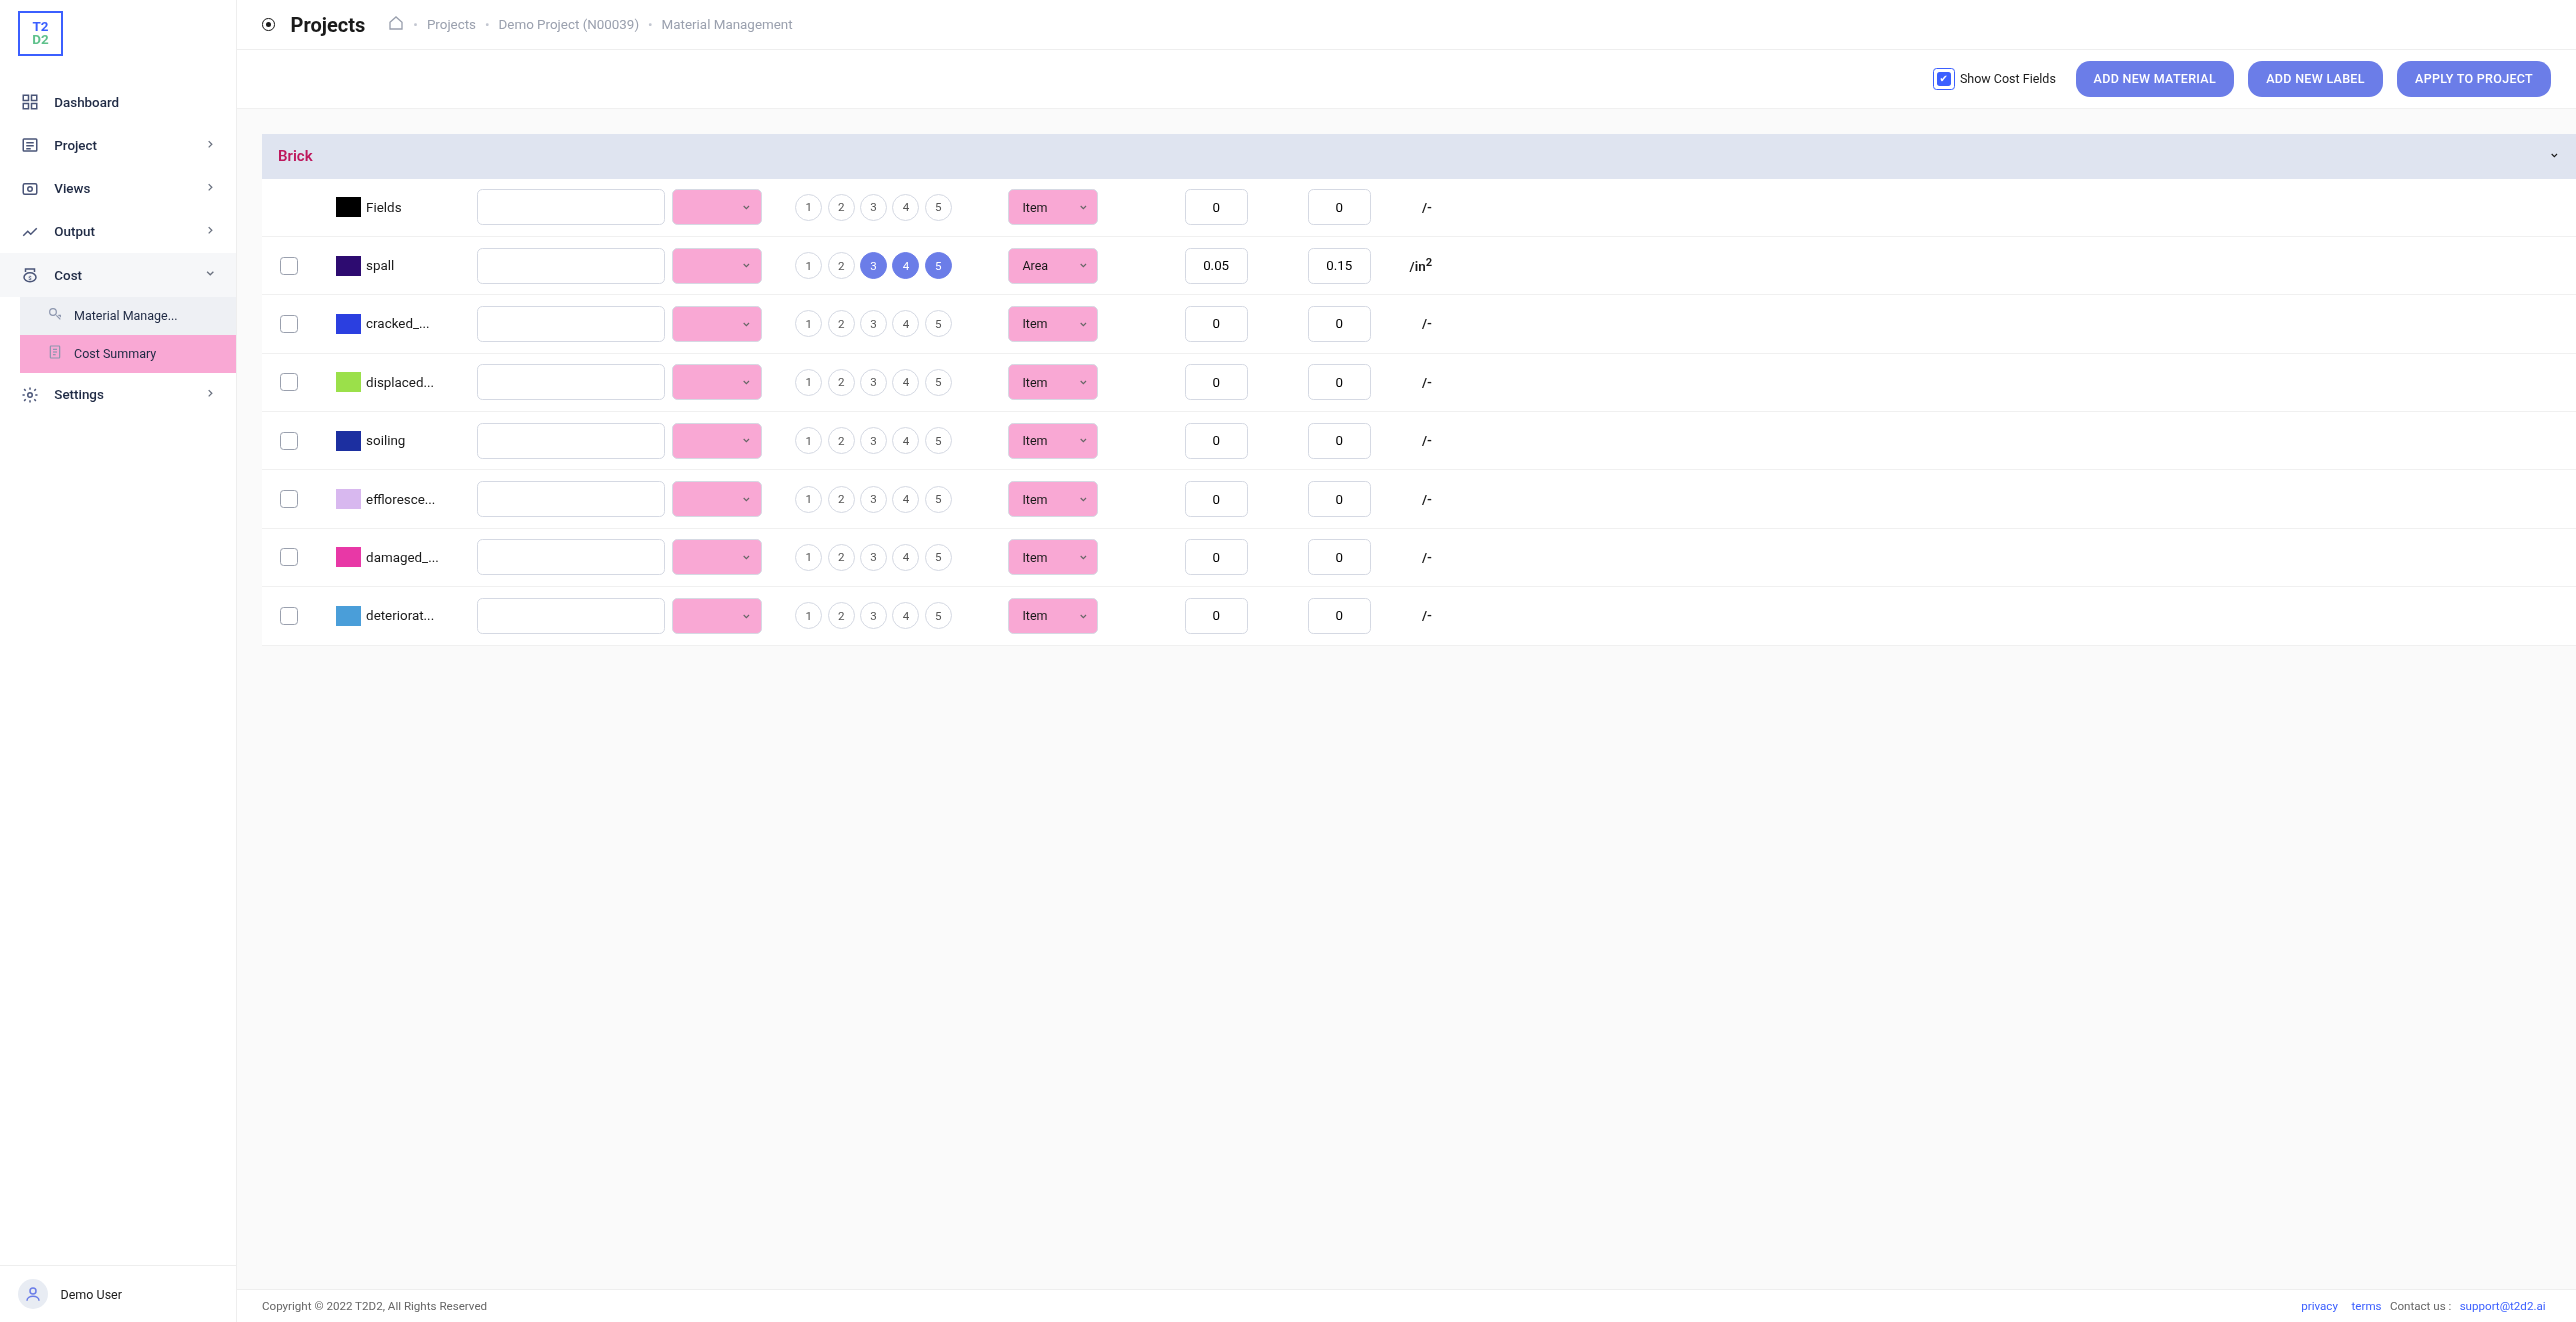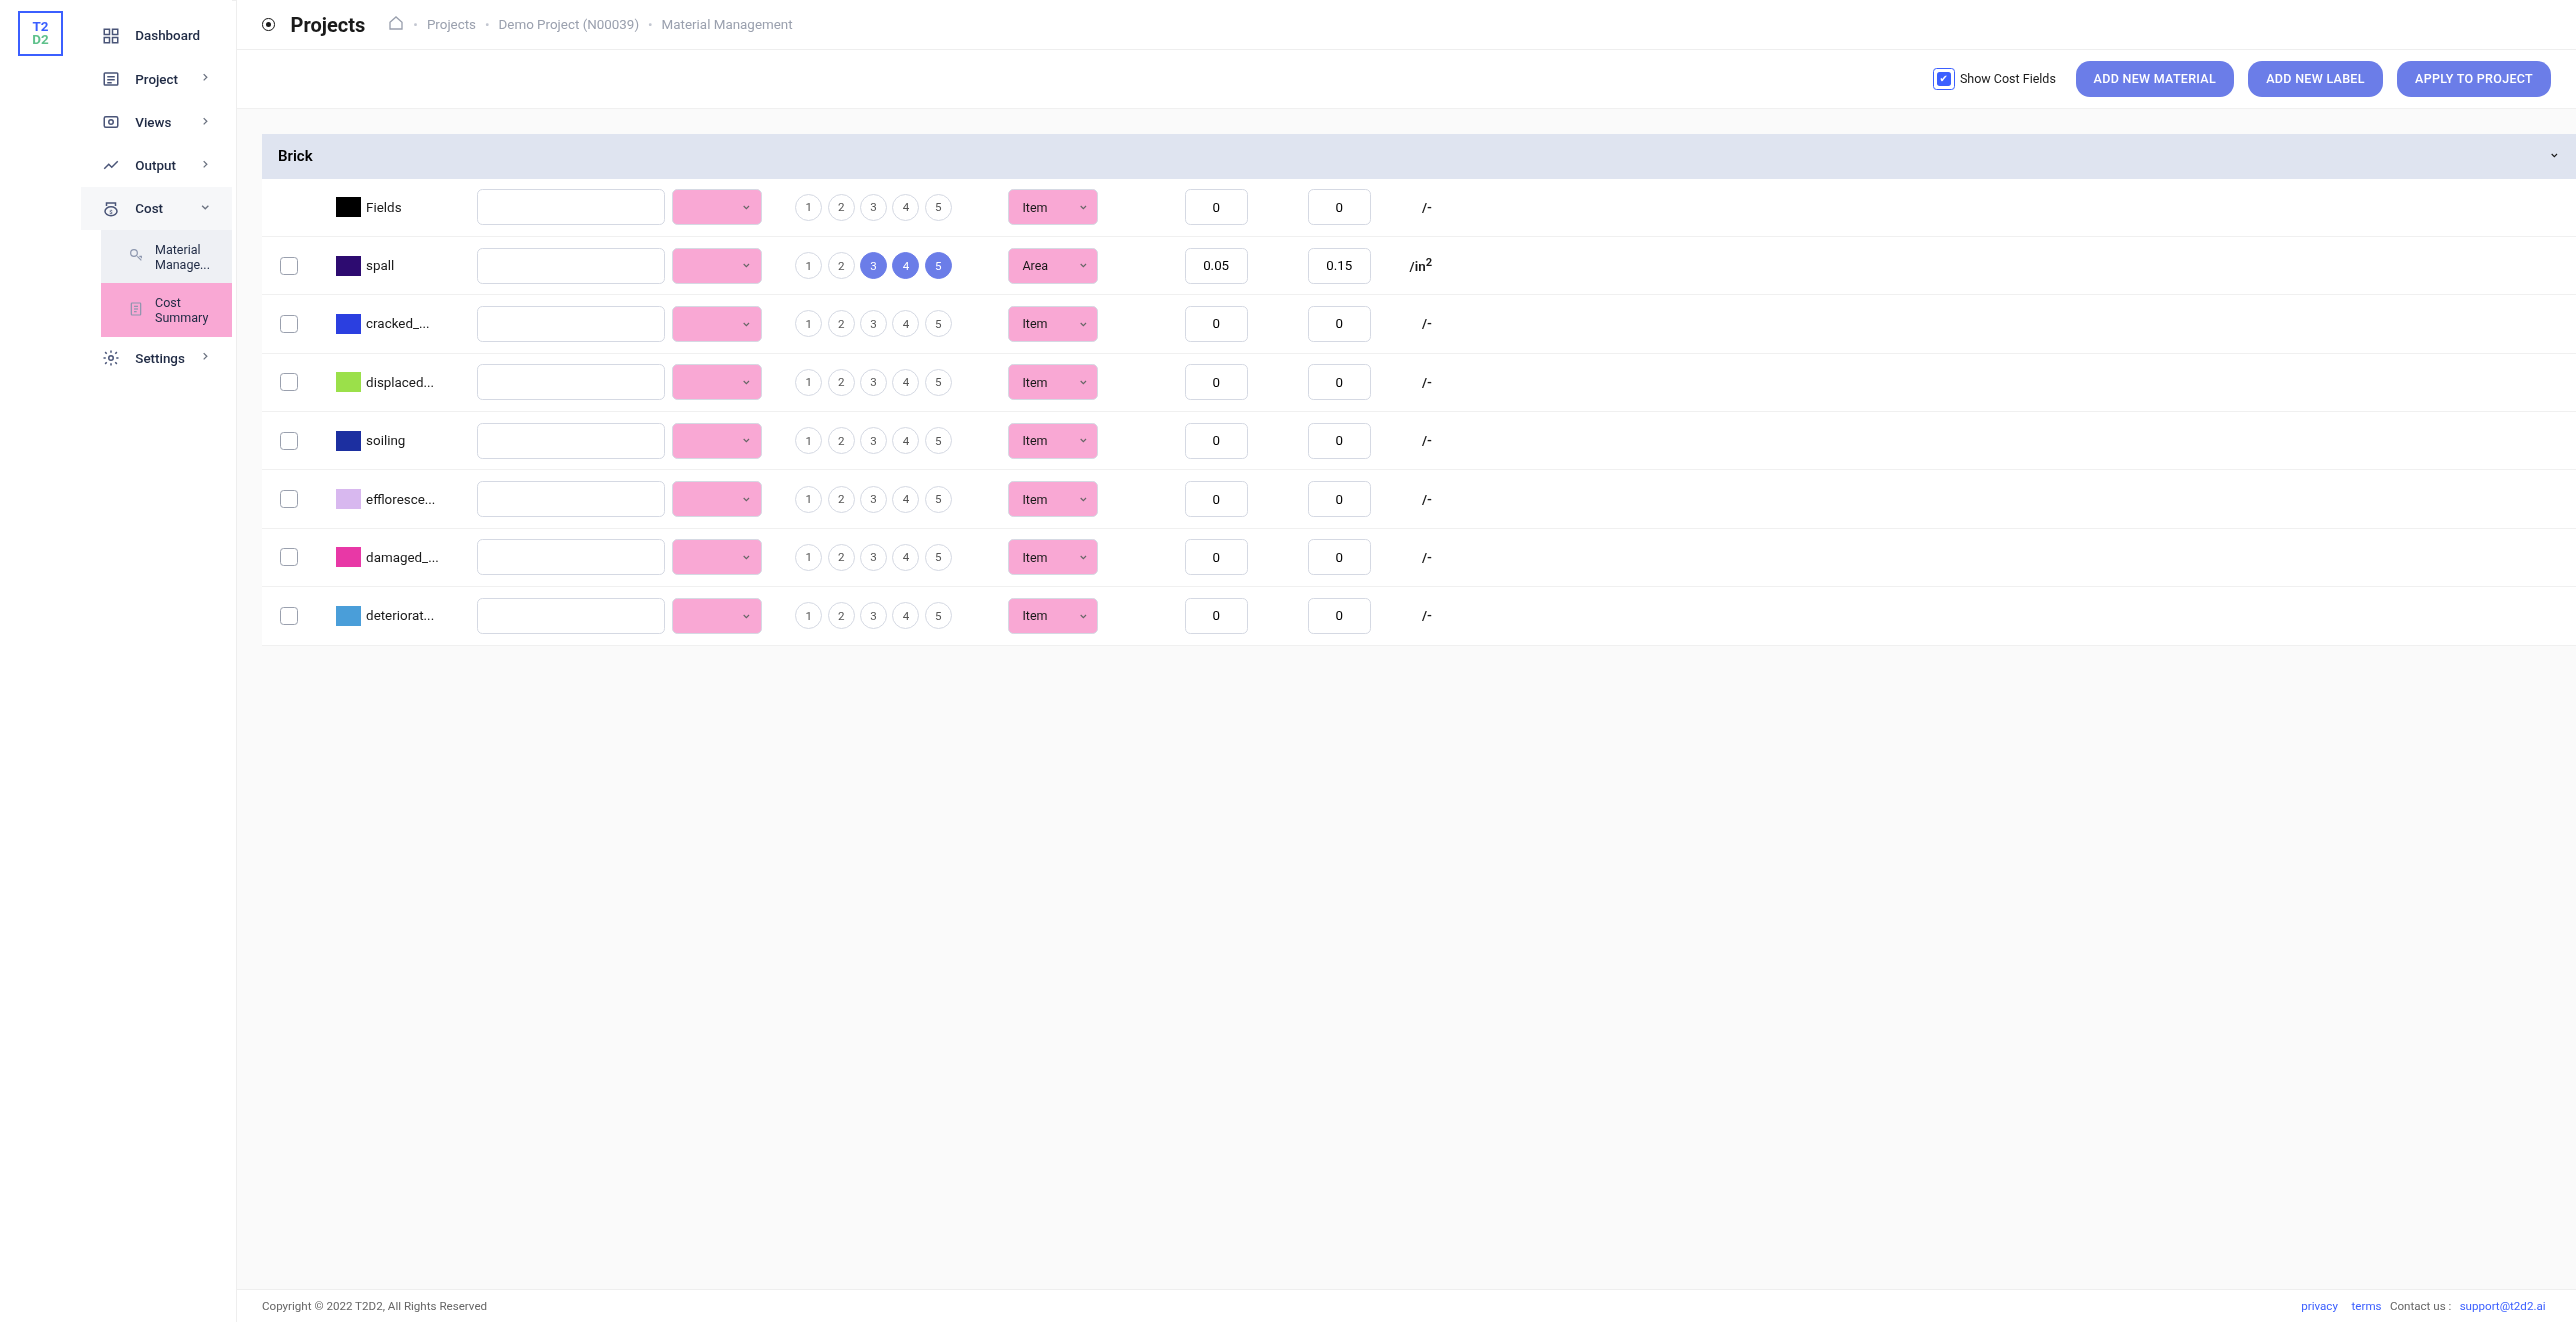--- a/index.html
+++ b/index.html
@@ -1,20 +1,20 @@
 <!DOCTYPE html>
 <html style="font-size:14.3px"><head>
 <meta charset="utf-8">
 <style>
 * { margin:0; padding:0; box-sizing:border-box; font-family: -apple-system, BlinkMacSystemFont, "Segoe UI", Roboto, sans-serif; }
 body { background:#fff; color:#1a1a1a; font-size:12.5px; }
 .app { display:flex; min-height:100vh; }
 
 
-.sidebar { width:237px; flex-shrink:0; background:#fff; border-right:0.9px solid #eee; display:flex; flex-direction:row; }
+.sidebar { width:237px; flex-shrink:0; background:#fff; border-right:0.9px solid #eee; display:flex; flex-direction:column; }
 .logo-box { padding:10.7px 18px; }
 .logo { width:45px; height:45px; border:2.7px solid #3b5fff; display:flex; flex-direction:column; align-items:center; justify-content:center; font-weight:700; font-size:13.4px; line-height:1; }
 .logo .t2 { color:#3b5fff; }
 .logo .d2 { color:#5fc18c; }
 .nav { flex:1; padding:14.3px 0; }
 .nav-item { display:flex; align-items:center; gap:14.3px; padding:11.6px 20px; color:#1f2a44; cursor:pointer; font-size:13.4px; font-weight:500; }
 .nav-item .icon { width:20px; height:20px; display:flex; align-items:center; justify-content:center; color:#4a5578; }
 .nav-item .chev { margin-left:auto; color:#6b7280; }
 .nav-sub { background:#f9a8d4;margin-left:20px; }
 .nav-sub .nav-item { padding-left:54px; font-size:12.5px; font-weight:400; }
@@ -38,21 +38,21 @@
 .cb-outer { width:21.5px; height:21.5px; border:1.8px solid #3b5fff; border-radius:3.6px; display:flex; align-items:center; justify-content:center; }
 .cb-inner { width:14.3px; height:14.3px; background:#3b5fff; border-radius:2.7px; display:flex; align-items:center; justify-content:center; color:#fff; font-size:10px; }
 .btn { background:#6b7de8; color:#fff; border:none; border-radius:14px; padding:10.7px 18px; font-size:12.5px; font-weight:500; letter-spacing:0.3px; cursor:pointer; }
 
 
 .content { flex:1; padding:25px 0 0 25px; background:#fafafa; overflow:auto; }
 .table-wrap { background:#fff; border-radius:3.6px 0 0 0; }
 .thead, .trow { display:grid; grid-template-columns: 54px 134px 188px 116px 206px 116px 116px 116px 54px; align-items:center; gap:7.2px; padding:9px 12.5px; }
 .thead { color:#4a4a4a; font-size:12.5px; background:#fff; }
 .th-right { text-align:right; }
-.group-row { background:#dfe4f0; padding:13.4px 16px; font-size:15px; font-weight:600; color:#000000; display:flex; align-items:center; justify-content:space-between; }
+.group-row { background:#dfe4f0; padding:13.4px 16px; font-size:15px; font-weight:600; color:#be185d; display:flex; align-items:center; justify-content:space-between; }
 .trow { border-bottom:0.9px solid #f0f0f0; padding-top:10.7px; padding-bottom:10.7px; }
 .checkbox { width:18px; height:18px; border:1.8px solid #9aa0ae; border-radius:3.6px; margin-left:5.4px; }
 .cond-cell { display:flex; align-items:center; gap:5.4px; }
 .swatch { width:25px; height:20px; flex-shrink:0; }
 .cond-label { white-space:nowrap; overflow:hidden; text-overflow:ellipsis; font-size:13.4px; }
 .input { border:0.9px solid #d5d9e3; border-radius:5.4px; height:36px; width:100%; padding:0 9px; background:#fff; }
 .select { border:0.9px solid #d5d9e3; border-radius:5.4px; height:36px; width:90px; display:flex; align-items:center; justify-content:space-between; padding:0 9px 0 13px; background:#f9a8d4; font-size:12.5px; }
 .sev-cell { display:flex; gap:5.4px; }
 .sev-pill { width:27px; height:27px; border-radius:50%; border:0.9px solid #d5d9e3; display:flex; align-items:center; justify-content:center; font-size:11.6px; color:#555; background:#fff; cursor:pointer; }
 .sev-pill.active { background:#6b7de8; border-color:#6b7de8; color:#fff; }

